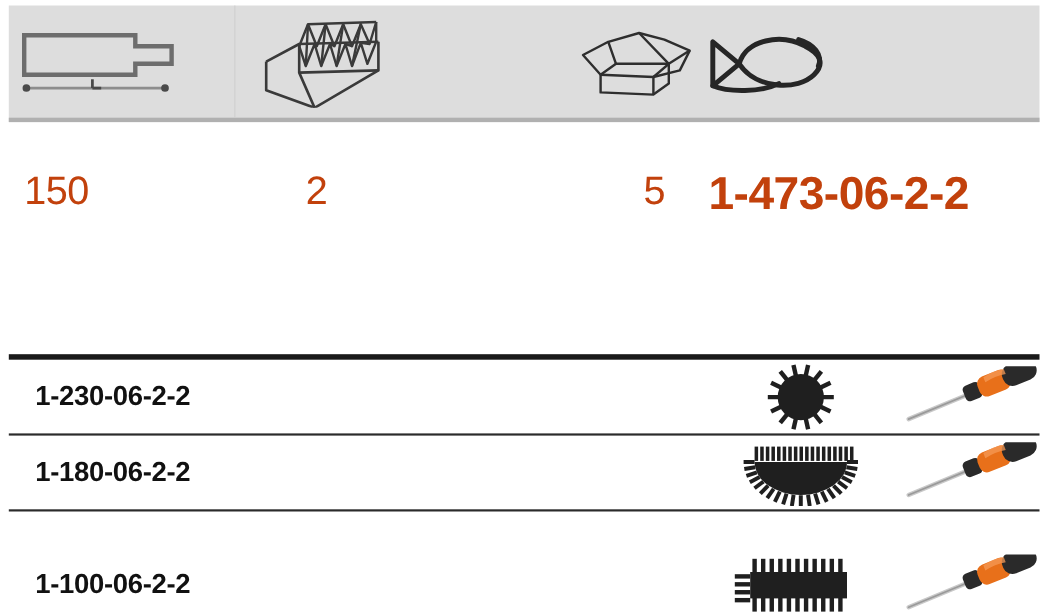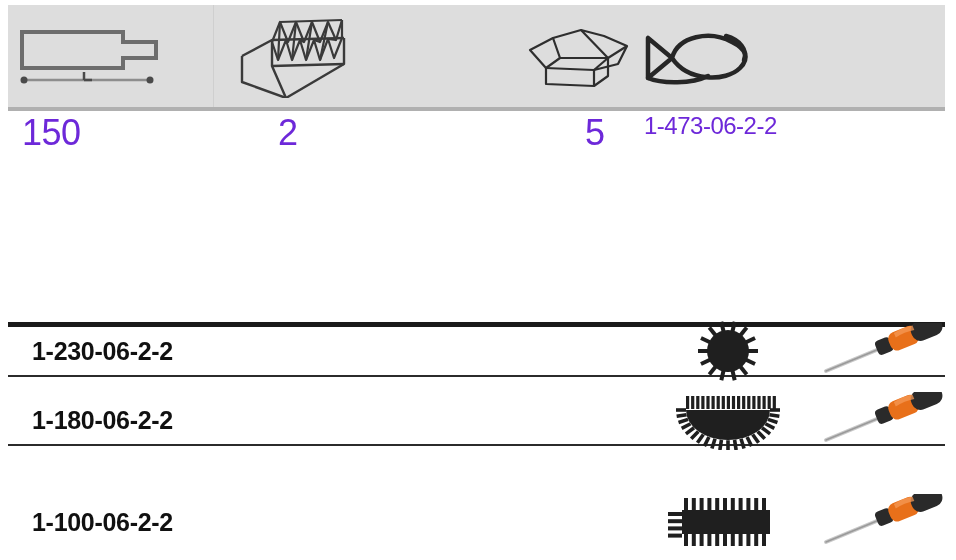--- a/index.html
+++ b/index.html
@@ -18,33 +18,34 @@
   .spec-divider{
     position:absolute;top:0;width:1px;height:102px;background:#cfcfcf;
   }
   .spec-icon{position:absolute;}
   .spec-values{
     position:absolute;left:0;top:112px;width:956px;height:50px;
   }
   .spec-val{
     position:absolute;
     font-size:36px;
-    color:#6d28d9;
+    color:#c2410c;
     font-family:"Liberation Sans", sans-serif;
     white-space:nowrap;
     letter-spacing:-0.5px;
+    margin-top:40px;
   }
   .table{
     position:absolute;left:8px;top:322px;width:937px;
   }
   .table-top-rule{
     position:absolute;left:8px;top:322px;width:937px;height:5px;background:#1a1a1a;
   }
   .row{
-    position:absolute;left:8px;width:937px;height:50px;
+    position:absolute;left:8px;width:937px;height:69px;
     border-bottom:2px solid #2b2b2b;
     box-sizing:border-box;
   }
   .row.last{border-bottom:none;}
   .row-code{
     position:absolute;left:24px;top:50%;transform:translateY(-50%);
     font-size:25px;font-weight:bold;color:#111;
     letter-spacing:-0.3px;
     white-space:nowrap;
   }
@@ -115,21 +116,21 @@
         <path d="M86,10 C100,14 108,24 104,34"></path>
       </g>
     </svg>
   </div>
 </div>
 
 <div class="spec-values">
   <div class="spec-val" id="val-0" style="left: 22px; top: 0px; font-size: 36px;">150</div>
   <div class="spec-val" id="val-1" style="left: 278px; top: 0px; font-size: 36px;">2</div>
   <div class="spec-val" id="val-2" style="left: 585px; top: 0px; font-size: 36px;">5</div>
-  <div class="spec-val" id="val-3" style="left: 644px; top: 0px; font-size: 24px;">1-473-06-2-2</div>
+  <div class="spec-val" id="val-3" style="left: 644px; top: 0px; font-size: 42px; font-weight: bold;">1-473-06-2-2</div>
 </div>
 
 <div class="table-top-rule"></div>
 <div class="table" id="product-table"></div>
 
 <div class="row" style="top: 327px;">
     <div class="row-code">1-230-06-2-2</div>
     <div class="row-profile"><svg width="140" height="60" viewBox="0 0 140 60">
         <line x1="90" y1="30" x2="100" y2="30" stroke="#1f1f1f" stroke-width="4"></line>
         <line x1="88.01937735804839" y1="38.67767478235116" x2="97.02906603707257" y2="43.01651217352674" stroke="#1f1f1f" stroke-width="4"></line>

